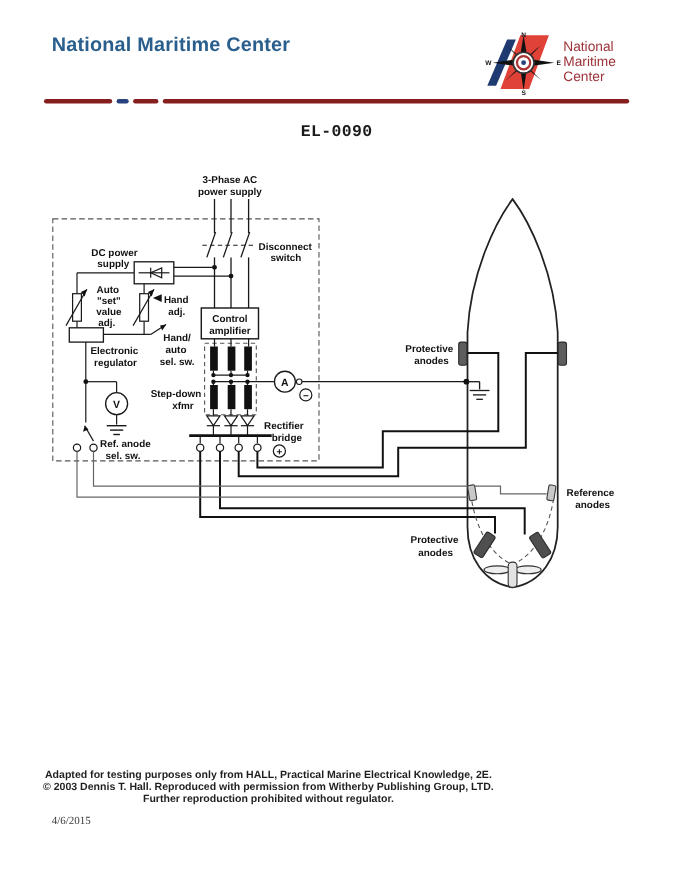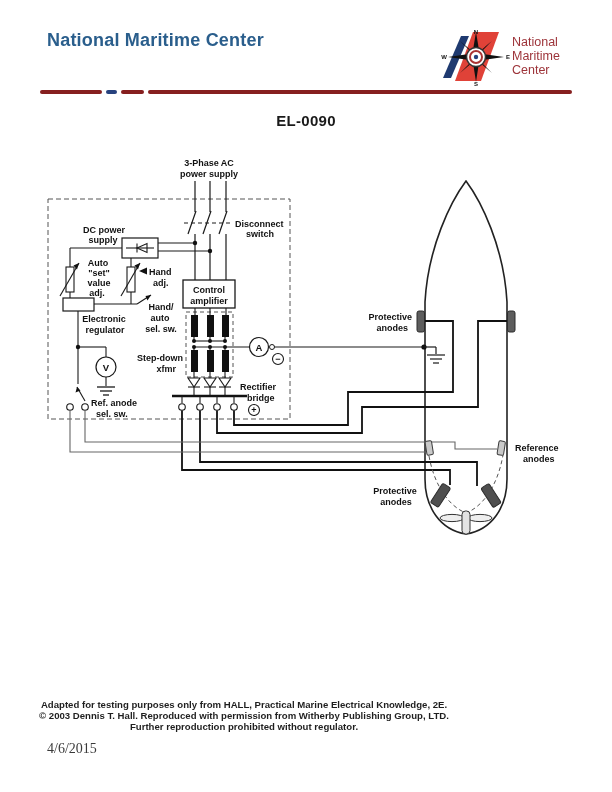--- a/index.html
+++ b/index.html
@@ -3,23 +3,23 @@
 <meta charset="utf-8">
 <style>
   html,body{margin:0;padding:0;background:#e8e8e8;}
   #page{position:relative;width:612px;height:792px;background:#ffffff;margin:0 auto;
         font-family:"Liberation Sans",sans-serif;overflow:hidden;}
   .abs{position:absolute;}
   #nmc-title{left:47px;top:30px;font-size:18px;font-weight:bold;color:#2A5E8C;letter-spacing:.2px;}
   #nmc-tagline{left:48px;top:58px;font-size:13.5px;color:#8B8B8B;}
   #divider{left:40px;top:90px;width:532px;height:4px;display:flex;align-items:center;}
   #divider .seg{height:3.5px;border-radius:2px;}
-  #el-code{left:0;top:112px;width:612px;text-align:center;font-size:15px;font-weight:bold;color:#1a1a1a;letter-spacing:.3px;}
+  #el-code{left:0;top:112px;width:612px;text-align:center;font-size:15px;font-weight:bold;color:#1a1a1a;letter-spacing:.3px;font-family:Liberation Mono, monospace;}
   #footer{left:0;top:699px;width:488px;text-align:center;font-size:9.6px;font-weight:bold;color:#1f1f1f;line-height:11.2px;}
-  #date{left:47px;top:741px;font-size:14px;color:#3a3a3a;font-family:"Liberation Serif",serif;}
+  #date{left:47px;top:741px;font-size:10px;color:#3a3a3a;font-family:"Liberation Serif",serif;}
   svg text{font-family:"Liberation Sans",sans-serif;}
   .dlab{font-size:9px;font-weight:bold;fill:#111;}
   .meter{font-size:9.5px;font-weight:bold;fill:#111;}
 </style>
 </head>
 <body>
 
 <div id="page">
 
   <div class="abs" id="nmc-title">National Maritime Center</div>

